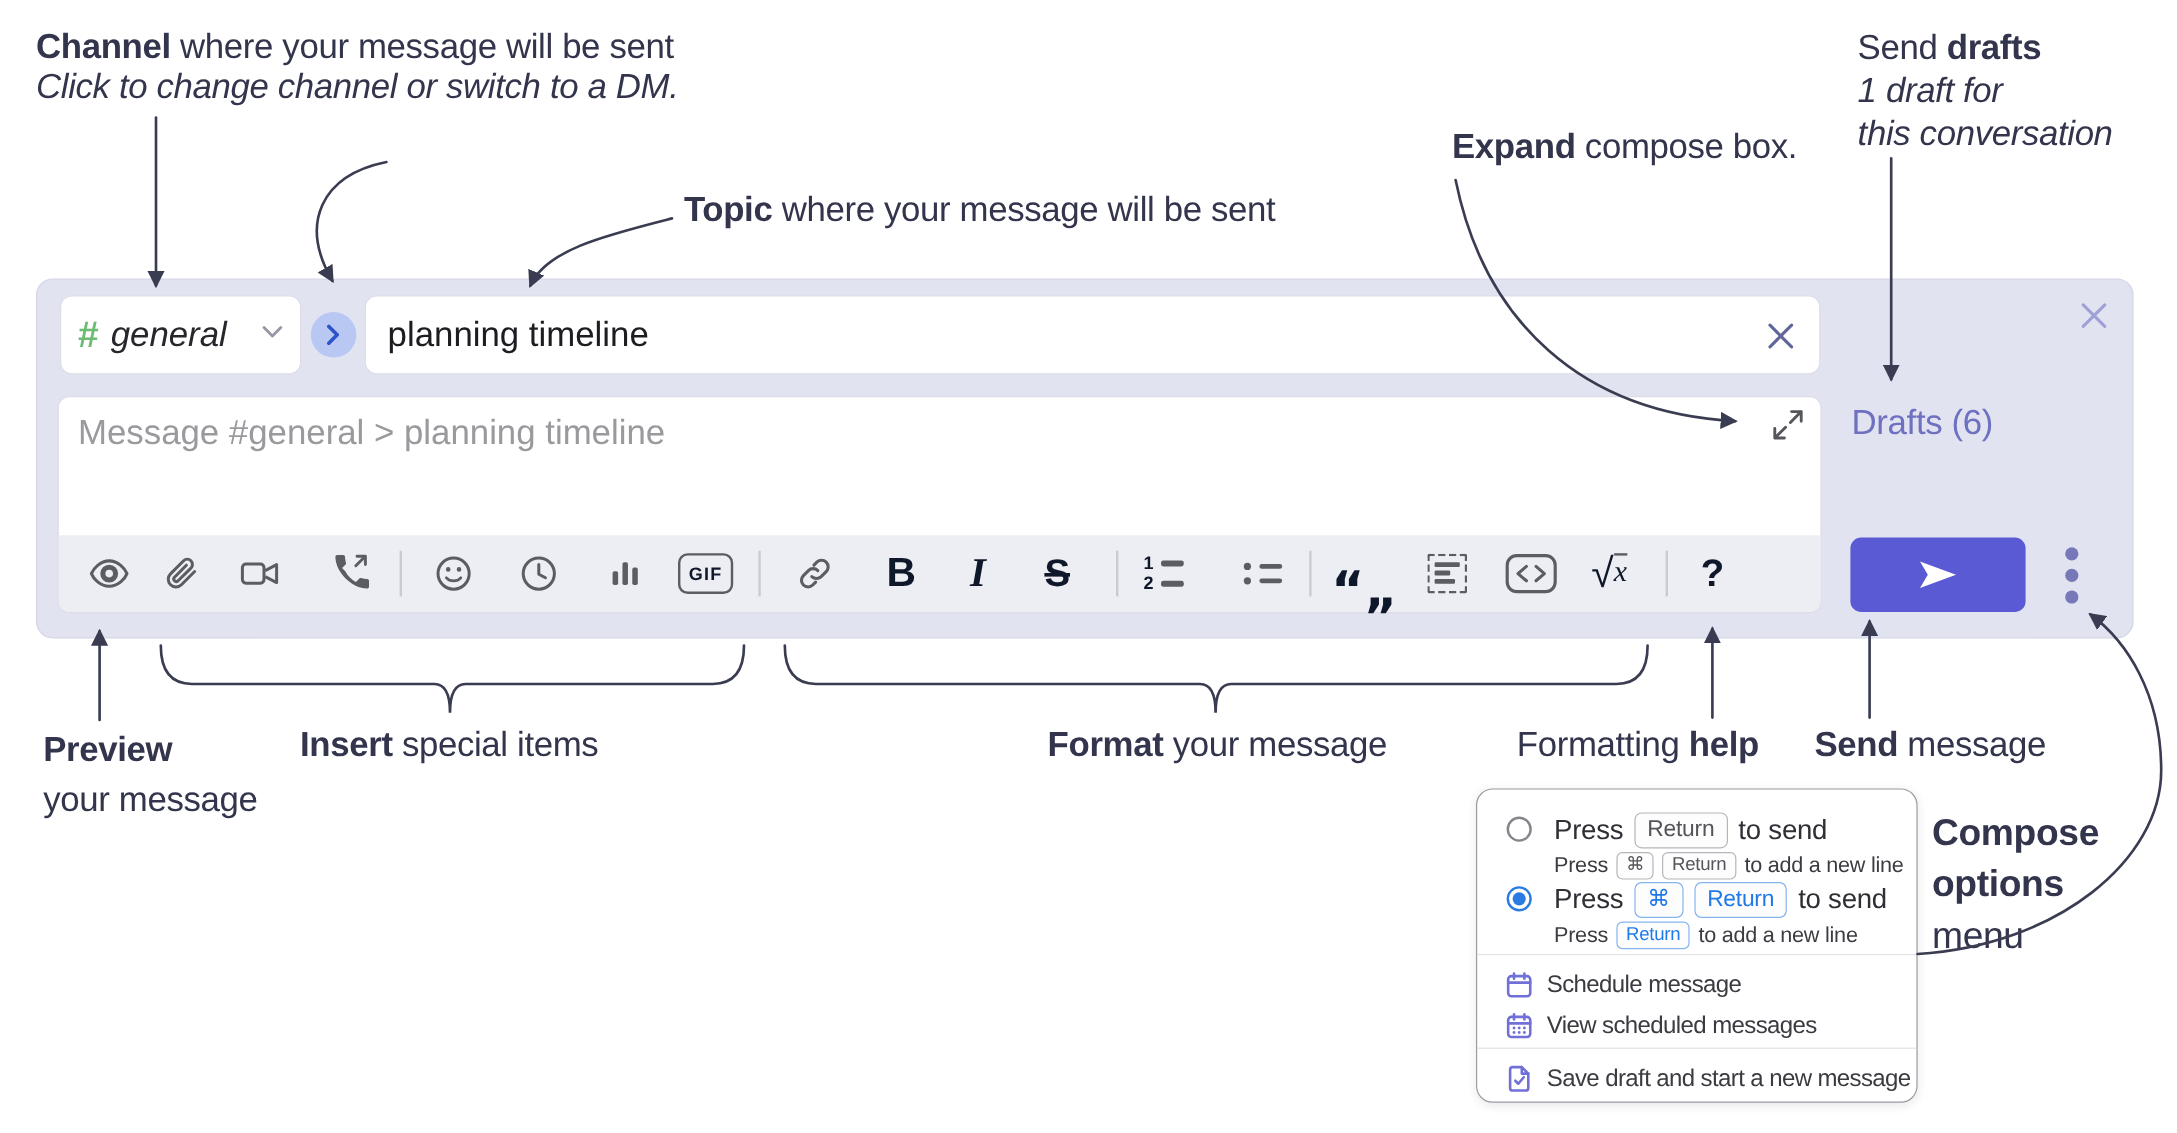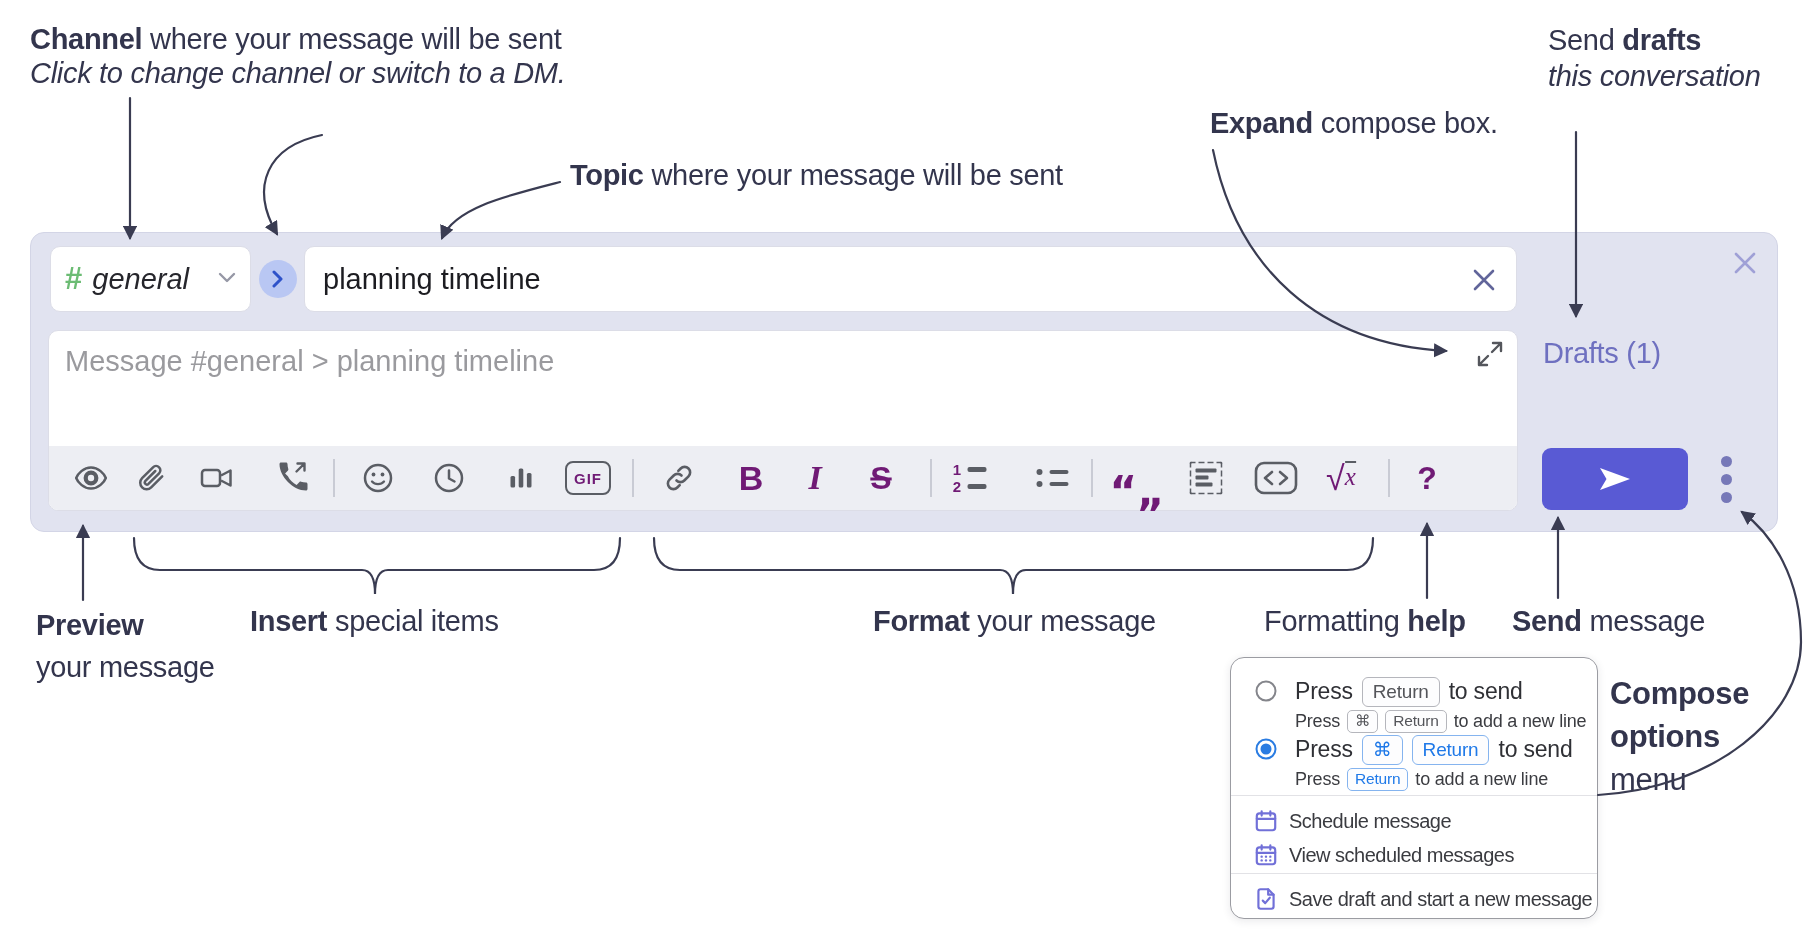--- a/index.html
+++ b/index.html
@@ -25,21 +25,21 @@
   #topic-input{border:none;outline:none;background:transparent;font-family:"Liberation Sans",sans-serif;
                font-size:29px;color:#1c1c21;padding:0 0 0 18px;flex:1;min-width:0;}
   #topic-clear{position:absolute;right:16px;top:17px;width:32px;height:32px;display:flex;align-items:center;justify-content:center;cursor:pointer;}
   #compose-close{position:absolute;right:16px;top:14px;width:32px;height:32px;display:flex;align-items:center;justify-content:center;cursor:pointer;}
   #message-box{left:17px;top:97px;width:1470px;height:181px;border-radius:10px;}
   #message-input{position:absolute;left:14px;top:12px;width:1380px;height:92px;border:none;outline:none;resize:none;
                  background:transparent;font-family:"Liberation Sans",sans-serif;font-size:29px;color:#222;}
   #message-input::placeholder{color:#9a9a9e;}
   #expand-btn{position:absolute;right:12px;top:8px;width:30px;height:30px;display:flex;align-items:center;justify-content:center;cursor:pointer;}
   #toolbar{position:absolute;left:0;bottom:0;width:100%;height:64px;background:#edeef3;border-radius:0 0 9px 9px;}
-  .tbtn{position:absolute;top:50%;transform:translate(-50%,-50%);display:flex;align-items:center;justify-content:center;cursor:pointer;color:#701a75;}
+  .tbtn{position:absolute;top:50%;transform:translate(-50%,-50%);display:flex;align-items:center;justify-content:center;cursor:pointer;color:#0f172a;}
   .tsep{position:absolute;top:50%;transform:translate(-50%,-50%);width:2px;height:38px;background:#c9cbd4;}
   .glyph-b{font-size:34px;font-weight:700;}
   .glyph-i{font-size:34px;font-style:italic;font-weight:600;font-family:"Liberation Serif",serif;}
   .glyph-s{font-size:32px;font-weight:700;text-decoration:line-through;text-decoration-thickness:3px;}
   .glyph-q{font-size:42px;font-weight:700;font-family:"DejaVu Sans",sans-serif;line-height:20px;margin-top:14px;}
   .glyph-help{font-size:32px;font-weight:600;}
   .gifbox{width:46px;height:34px;border:2.6px solid #5a5d64;border-radius:8px;display:flex;align-items:center;justify-content:center;
           font-size:15px;font-weight:700;letter-spacing:1px;box-sizing:border-box;}
   .listicon{display:flex;flex-direction:column;gap:6px;}
   .listrow{display:flex;align-items:center;gap:5px;}
@@ -87,20 +87,21 @@
   <div class="ann" style="left:570px;top:158px;">
     <b>Topic</b><span> where your message will be sent</span>
   </div>
 
   <div class="ann" style="left:1210px;top:106px;">
     <b>Expand</b><span> compose box.</span>
   </div>
 
   <div class="ann" style="left:1548px;top:22px;line-height:36px;">
     <div><span>Send </span><b>drafts</b></div>
+    <div class="it">1 draft for</div>
     <div class="it">this conversation</div>
   </div>
 
   <div class="ann" style="left:36px;top:604px;line-height:42px;">
     <div><b>Preview</b></div>
     <div>your message</div>
   </div>
 
   <div class="ann" style="left:873px;top:604px;">
     <b>Format</b><span> your message</span>
@@ -274,21 +275,21 @@
           <span class="mathroot">√</span>
           <span class="mathvar">x</span>
         </div>
         <div class="tsep" style="left:1340px"></div>
         <div class="tbtn glyph-help" style="left:1378px">
           <span>?</span>
         </div>
       </div>
     </div>
 
-    <div id="drafts-link">Drafts (1)</div>
+    <div id="drafts-link">Drafts (6)</div>
 
     <div id="send-btn">
       <svg width="32" height="28" viewBox="0 0 32 28">
         <polygon points="1,3 31,14 1,25 7.5,14" fill="#ffffff"></polygon>
       </svg>
     </div>
 
     <div id="ellipsis-btn">
       <span class="edot"></span>
       <span class="edot"></span>

